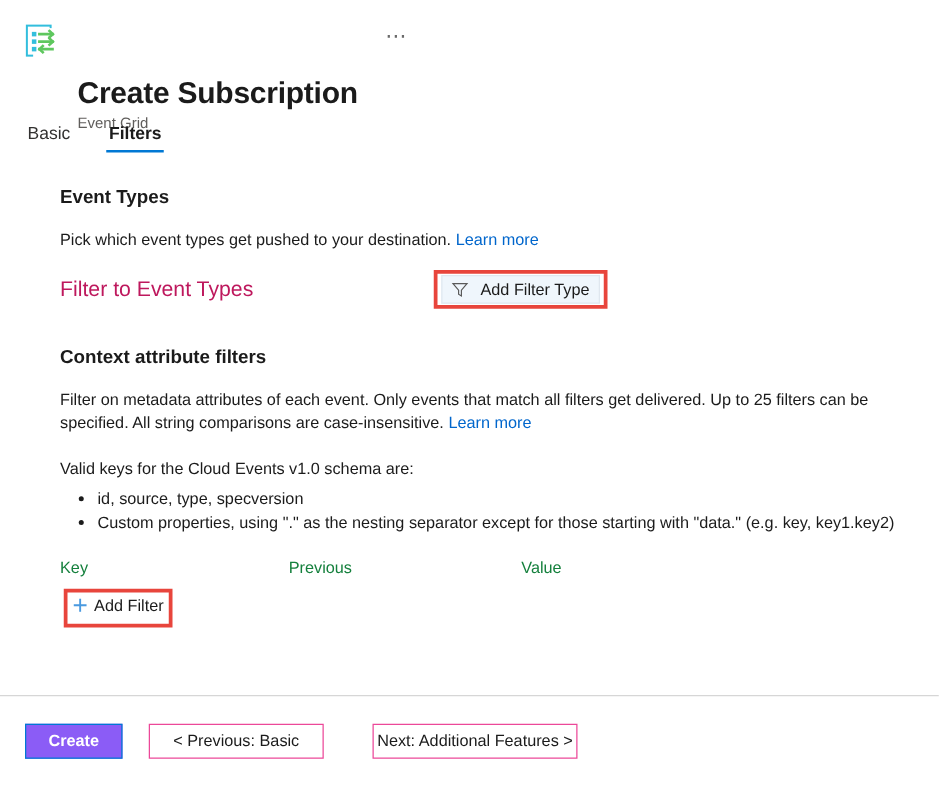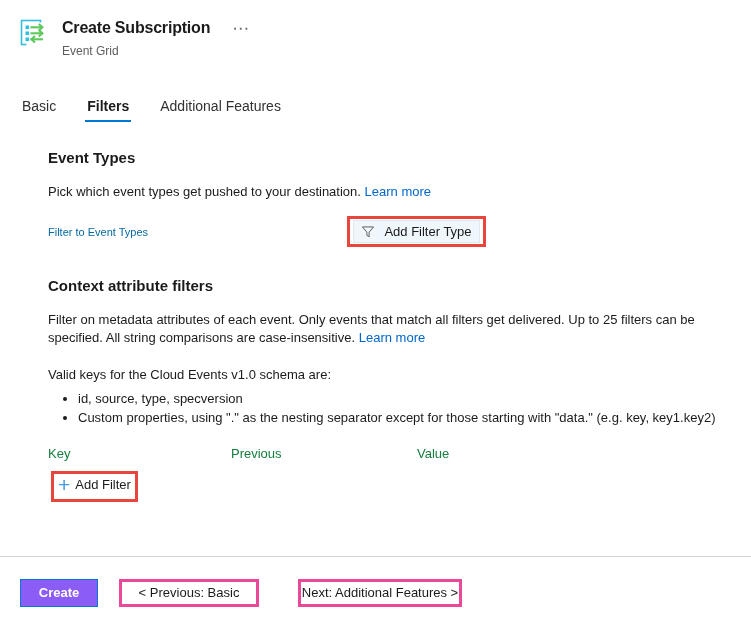--- a/index.html
+++ b/index.html
@@ -35,25 +35,26 @@
   .title-area {
     margin-left: 10px;
     display: flex;
     flex-direction: column;
   }
   .title-row {
     display: flex;
     align-items: center;
   }
   .page-title {
-    font-size: 16px;
+    font-size: 24px;
     font-weight: 600;
     letter-spacing: -0.2px;
     line-height: 28px;
     color: #1b1b1b;
+    margin-top: 47px;
   }
   .more-menu {
     margin-left: 22px;
     color: #6a6a6a;
     font-size: 17px;
     line-height: 12px;
     letter-spacing: 1.5px;
     align-self: flex-start;
     margin-top: 9px;
     cursor: pointer;
@@ -124,22 +125,22 @@
 
   
   .filter-row {
     display: flex;
     align-items: center;
     margin-top: 17px;
     height: 27px;
     position: relative;
   }
   .filter-row-label {
-    font-size: 11px;
-    color: #0369a1;
+    font-size: 17px;
+    color: #be185d;
     line-height: 18px;
   }
   .highlight-box {
     position: absolute;
     border: 3px solid #e8453c;
     box-sizing: border-box;
     pointer-events: none;
   }
   #box-add-event-type {
     left: 299px;
@@ -262,21 +263,21 @@
     background: #8b5cf6;
     color: #ffffff;
     border: 1px solid #0078d4;
     font-weight: 600;
     width: 78px;
     padding: 0;
   }
   .btn-secondary {
     background: #ffffff;
     color: #1b1b1b;
-    border: 3px solid #ec4899;
+    border: 1px solid #ec4899;
     text-align: center;
   }
   .btn-prev { margin-left: 21px; width: 140px; padding: 0; }
   .btn-next { margin-left: 39px; width: 164px; padding: 0; }
 </style>
 </head>
 <body>
 
 <div class="page-header">
   <span class="brand-icon">
@@ -305,21 +306,20 @@
       <span class="page-title">Create Subscription</span>
       <span class="more-menu">⋯</span>
     </div>
     <span class="page-subtitle">Event Grid</span>
   </div>
 </div>
 
 <div class="tabs">
   <div class="tab">Basic</div>
   <div class="tab active">Filters</div>
-  <div class="tab">Additional Features</div>
 </div>
 
 <div class="content">
 
   <div class="section-heading">Event Types</div>
 
   <div class="section-desc">
     <span>Pick which event types get pushed to your destination.</span>
     <a class="link">Learn more</a>
   </div>

